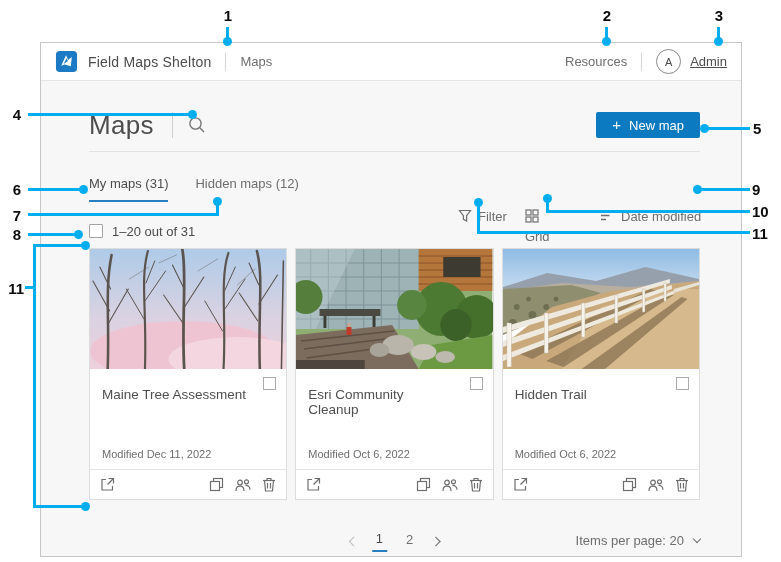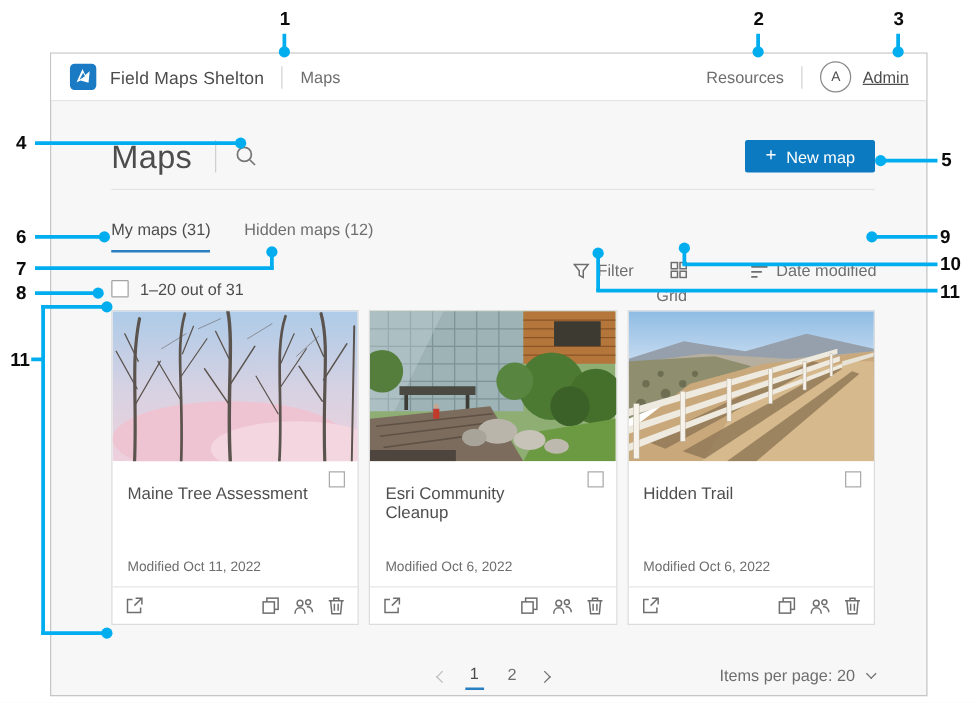--- a/index.html
+++ b/index.html
@@ -32,21 +32,21 @@
              font-size:13px; border:none; border-radius:2px; }
   .new-map .plus { font-size:15px; line-height:1; margin-top:-1px; }
 
   .rule { height:1px; background:#e3e3e3; margin-top:8px; }
 
   .tabs-row { display:flex; margin-top:24px; }
   .tab { font-size:13px; padding-bottom:9px; margin-right:27px; }
   .tab.active { color:#4c4c4c; border-bottom:2px solid #2a7fc0; }
   .tab.idle { color:#6e6e6e; }
 
-  .ctl { position:absolute; display:flex; align-items:flex-end; gap:6px;
+  .ctl { position:absolute; display:flex; align-items:flex-start; gap:6px;
          font-size:13px; color:#6e6e6e; top:102px; }
   .ctl svg { display:block; }
 
   .select-row { display:flex; align-items:center; gap:9px; margin-top:21px; height:16px; }
   .cb { width:14px; height:14px; border:1px solid #a3a3a3; background:#fff; border-radius:1px; }
   .range-label { font-size:13px; color:#4c4c4c; }
 
   .cards { display:flex; gap:8px; margin-top:9px; }
   .card { width:199px; height:252px; background:#fff; border:1px solid #dcdcdc; }
   .thumb { display:block; width:100%; height:120px; }
@@ -177,21 +177,21 @@
               <path d="M136 62 L158 30 M135 82 L117 52 M137 42 L148 18" stroke-width="1"></path>
               <path d="M173 120 C171 60 177 28 170 2" stroke-width="2.6"></path>
               <path d="M172 55 L191 26 M171 72 L152 44 M172 36 L162 14" stroke-width="1.1"></path>
               <path d="M195 120 L197 12" stroke-width="1.6"></path>
               <path d="M40 30 L60 18 M110 22 L130 10 M150 36 L168 20 M70 14 L88 6" stroke-width=".7" opacity=".6"></path>
             </g>
           </svg>
           <div class="card-body">
             <div class="card-title">Maine Tree Assessment</div>
             <span class="card-cb"></span>
-            <div class="card-mod">Modified Oct 11, 2022</div>
+            <div class="card-mod">Modified Dec 11, 2022</div>
           </div>
           <div class="card-foot">
             <svg width="15" height="15" viewBox="0 0 15 15" fill="none" stroke="#6e6e6e" stroke-width="1.2">
               <path d="M6 2.5 H2 V13 H12.5 V9"></path>
                 <path d="M8.5 1.5 H13.5 V6.5"></path>
                 <path d="M13 2 L7.5 7.5"></path>
             </svg>
             <span class="foot-right">
               <svg width="15" height="15" viewBox="0 0 15 15" fill="#fff" stroke="#6e6e6e" stroke-width="1.2">
                 <rect x="4.5" y="1.5" width="9" height="9"></rect>

